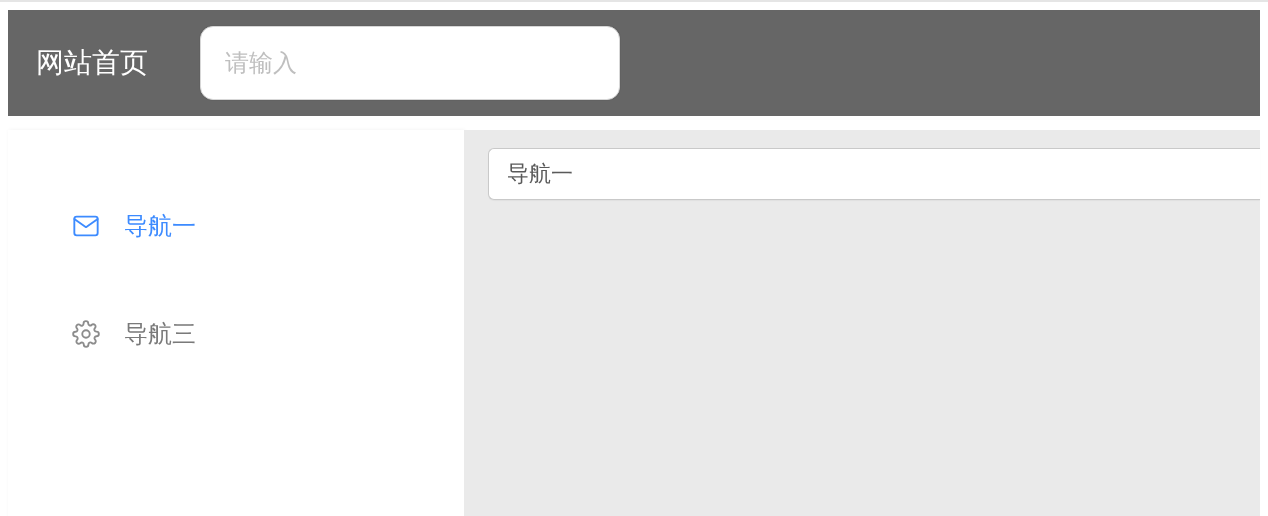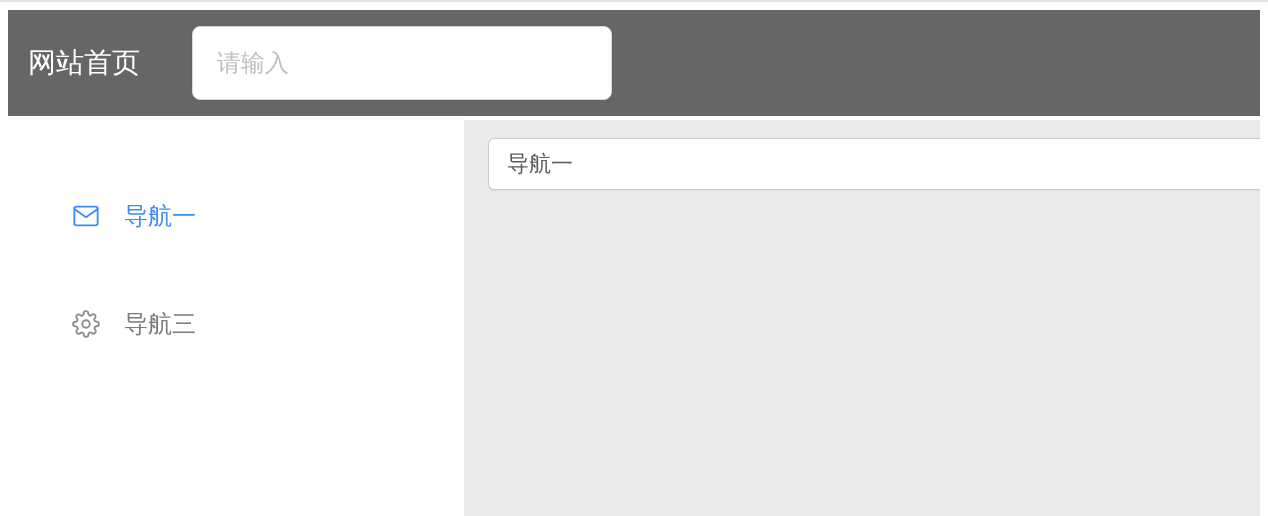--- a/index.html
+++ b/index.html
@@ -17,34 +17,34 @@
     .top-divider {
       height: 2px;
       background: #e5e5e5;
       width: 100%;
     }
     .header {
       background: #666666;
       height: 106px;
       display: flex;
       align-items: center;
-      padding: 0 20px;
-      margin: 8px 8px 4px 8px;
+      padding: 0 28px;
+      margin: 8px 8px 14px 8px;
     }
     .header-title {
       color: #ffffff;
       font-size: 28px;
       font-weight: 400;
       margin-right: 52px;
     }
     .search-input {
       height: 74px;
       width: 420px;
       border: 1px solid #d7d7d7;
-      border-radius: 8px;
+      border-radius: 13px;
       background: #fff;
       font-size: 24px;
       padding: 0 24px;
       color: #333;
       outline: none;
       box-shadow: 0 0 0 1px rgba(0,0,0,0.04);
     }
     .search-input::placeholder {
       color: #bfbfbf;
     }

